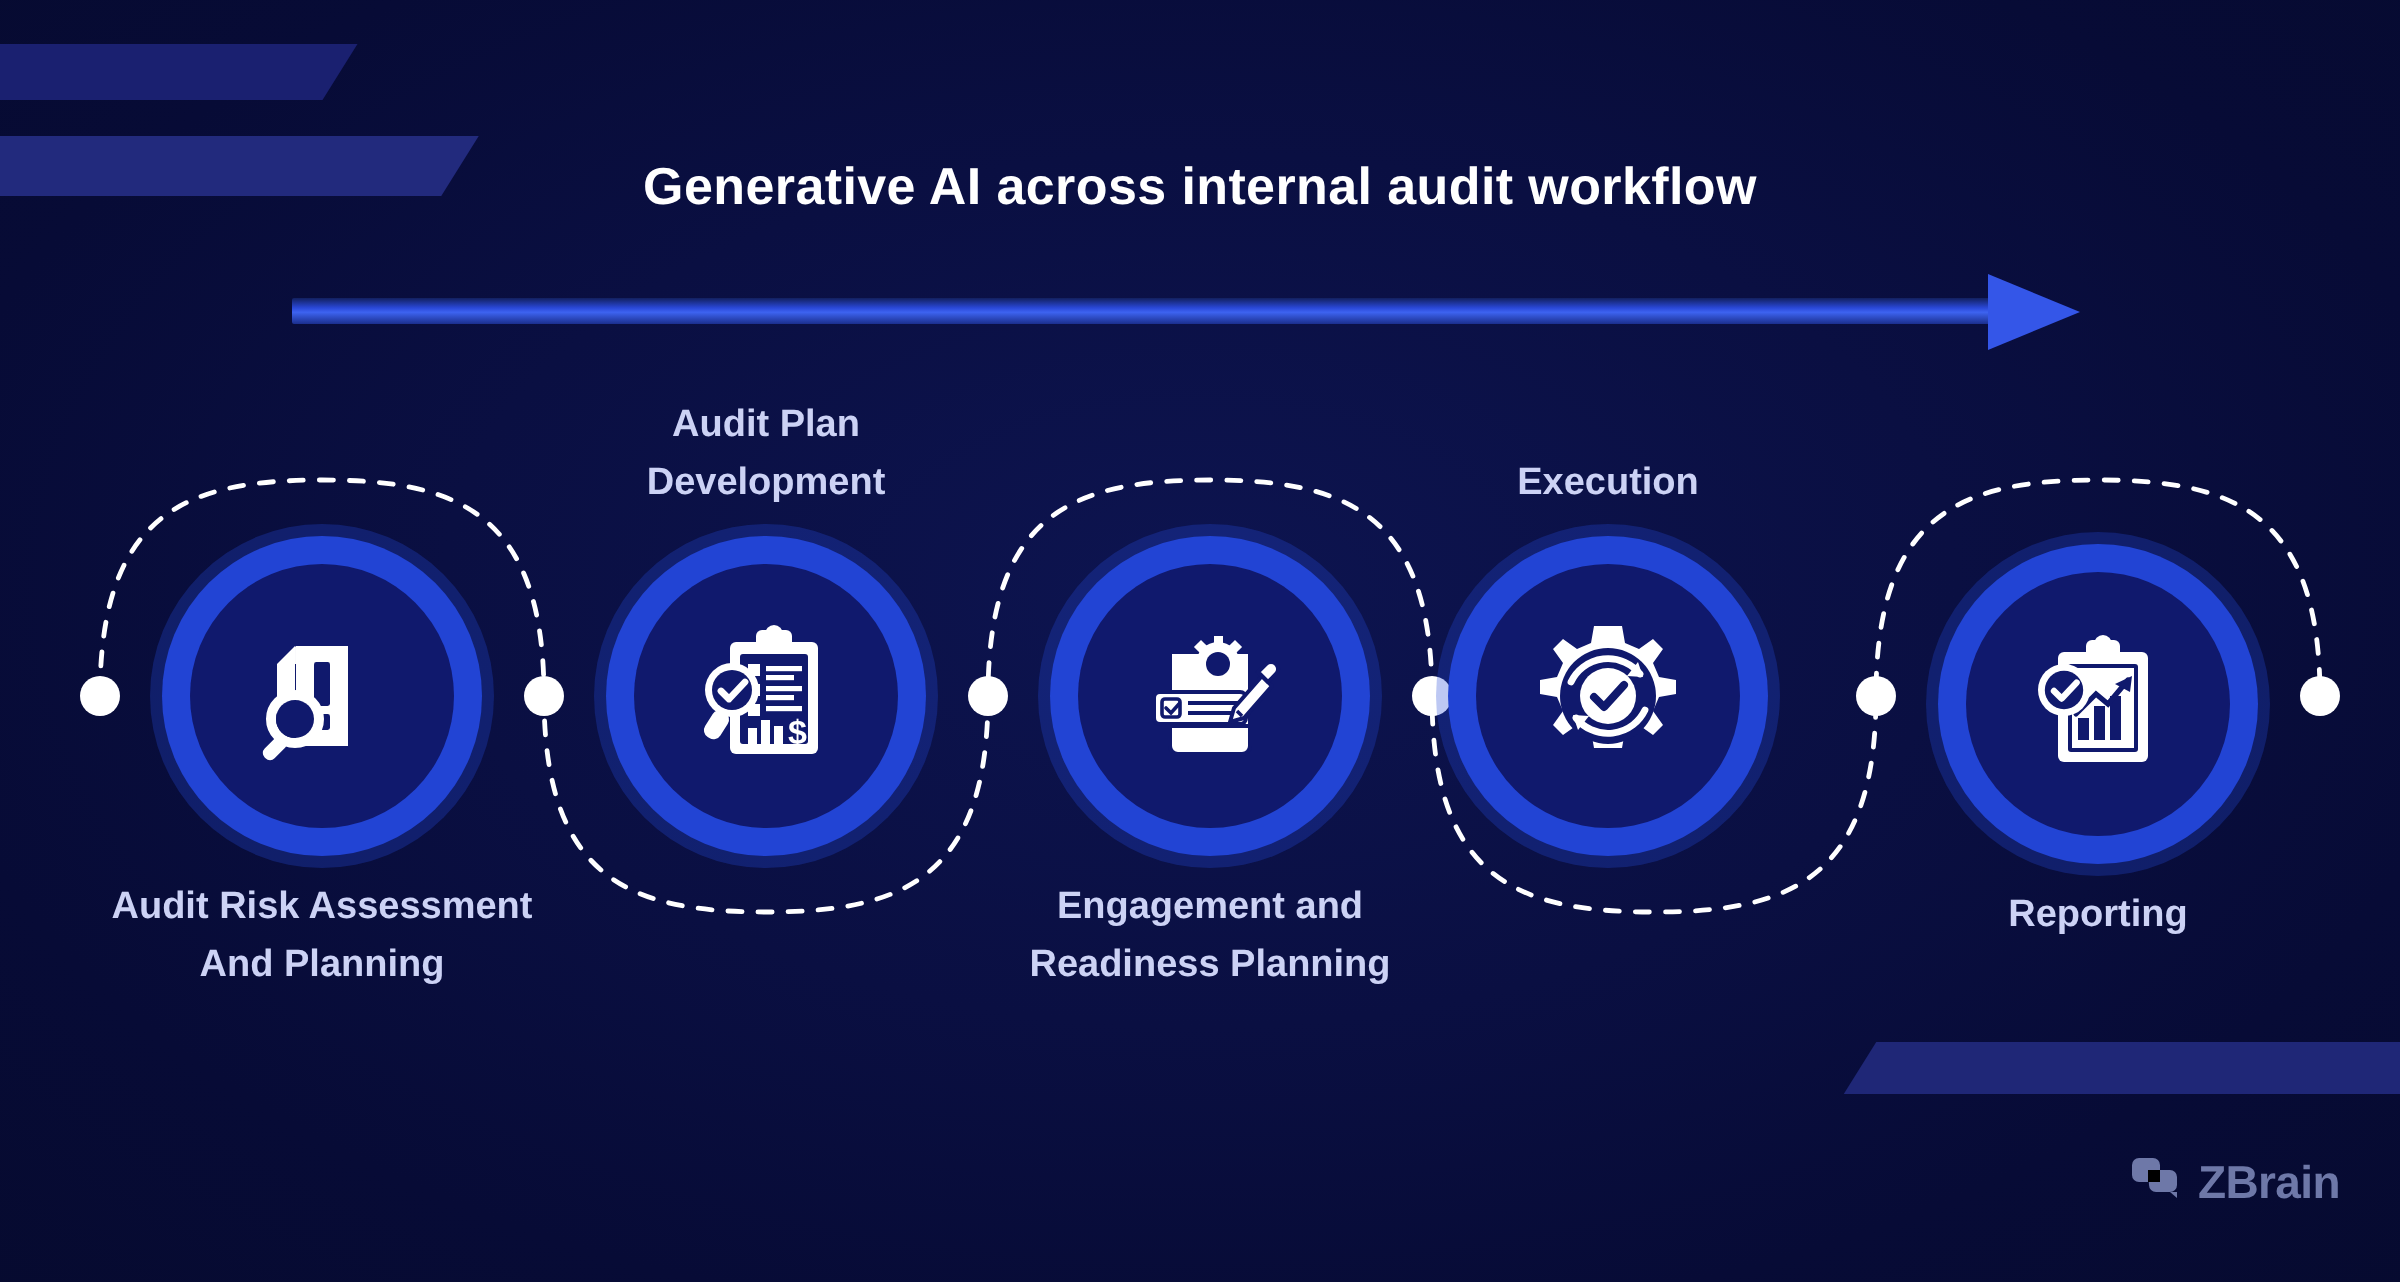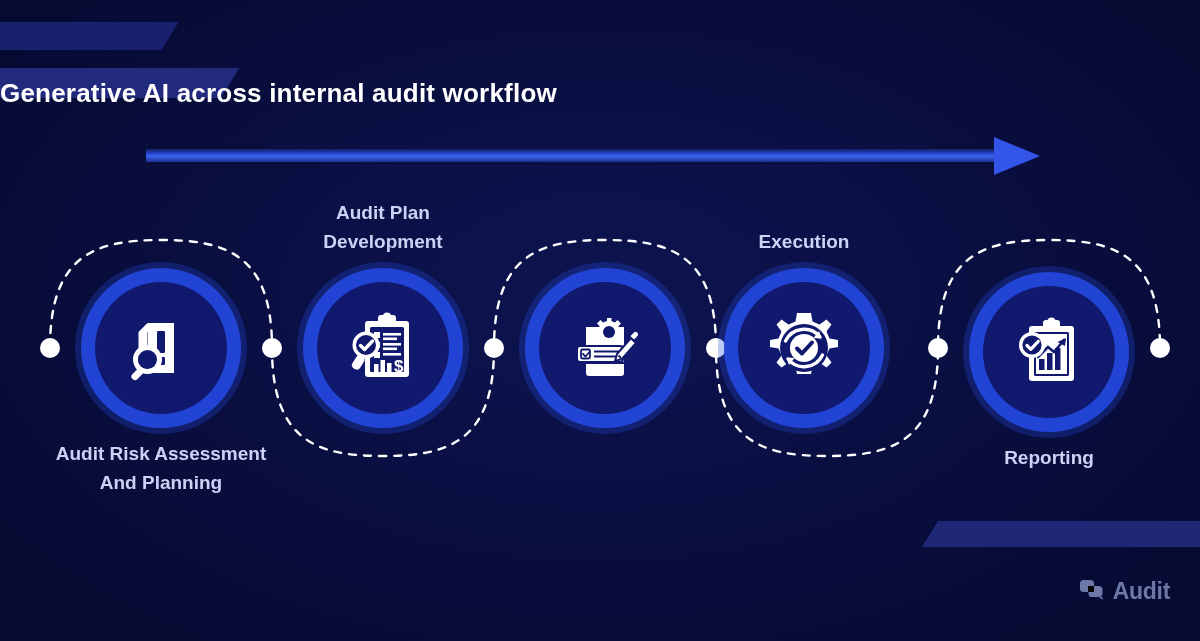--- a/index.html
+++ b/index.html
@@ -39,20 +39,21 @@
     width: 330px; height: 26px;
     background: #1f2777;
     transform: skewX(-32deg);
   }
 
   
   .title {
     position: absolute;
     left: 0; right: 0;
     top: 78px;
+    text-align: center;
     color: #ffffff;
     font-size: 26px;
     font-weight: bold;
     letter-spacing: 0.2px;
   }
 
   
   .arrow-wrap {
     position: absolute;
     left: 146px;
@@ -282,20 +283,22 @@
             <rect x="29" y="47.5" width="25" height="2" fill="#10196d"></rect>
           </g>
           <g transform="rotate(0)">
             <path d="M52 46 L66 30 L71 35 L57 51 L50 53 Z" fill="#ffffff" stroke="#10196d" stroke-width="2" stroke-linejoin="round"></path>
             <path d="M64 28 L68 24 a3.5 3.5 0 0 1 5 5 L69 33 Z" fill="#ffffff" stroke="#10196d" stroke-width="2" stroke-linejoin="round"></path>
             <path d="M53.5 47.5 L56 50" stroke="#10196d" stroke-width="1.8"></path>
           </g>
         </svg>
       </span>
     </div>
+    <div class="step-label label-below">Engagement and
+Readiness Planning</div>
   </div>
 
   <div class="step" style="left:724px; top:268px;">
     <div class="ring"></div>
     <div class="disc">
       <span>
         <svg width="82" height="82" viewBox="0 0 82 82">
           <g fill="#ffffff">
             <path d="M41 6
                      l7 0 l1.5 8.5 l7 3 l7-5 l5 5 l-5 7 l3 7 l8.5 1.5 l0 7 l-8.5 1.5 l-3 7 l5 7 l-5 5 l-7-5 l-7 3 l-1.5 8.5 l-7 0 l-7 0
@@ -350,16 +353,16 @@
 
   <div class="logo">
     <span>
       <svg width="24" height="22" viewBox="0 0 24 22">
         <rect x="0" y="1" width="14" height="12" rx="3.5" fill="#6e78a8"></rect>
         <path d="M8 7 h11 a3.5 3.5 0 0 1 3.5 3.5 v4 a3.5 3.5 0 0 1 -3.5 3.5 h-7 a3.5 3.5 0 0 1 -3.5 -3.5 z" fill="#6e78a8"></path>
         <path d="M19 18 l3.5 3 v-3 z" fill="#6e78a8"></path>
         <path d="M8 7 h6 v6 h-6 z" fill="#4d5party"></path>
       </svg>
     </span>
-    <span class="logo-text">Audit</span>
+    <span class="logo-text">ZBrain</span>
   </div>
 
 </div>
 
 </body></html>

